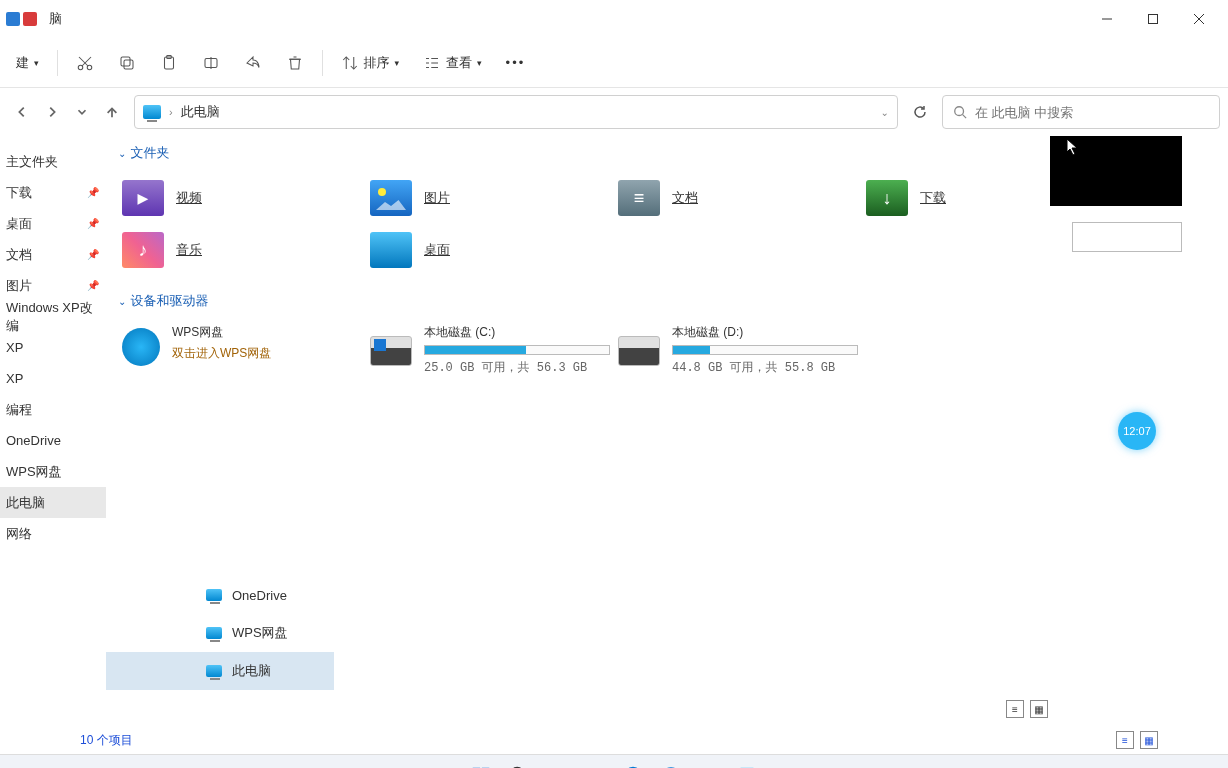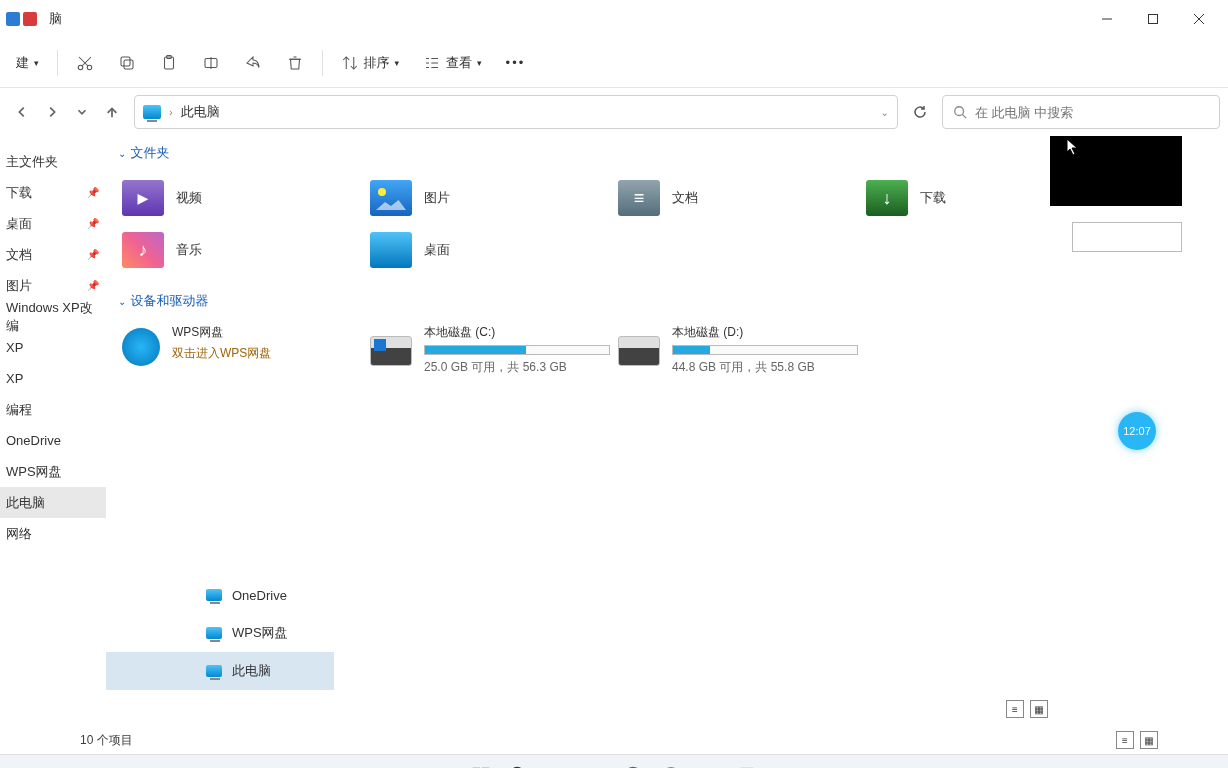--- a/index.html
+++ b/index.html
@@ -31,21 +31,21 @@
 .search-bar input{border:none;outline:none;flex:1;font-size:13px;color:#a21caf;background:transparent;}
 .body{display:flex;height:calc(768px - 38px - 50px - 48px - 42px);}
 .sidebar{width:106px;padding-top:10px;}
 .side-item{height:31px;display:flex;align-items:center;padding:0 6px;gap:8px;cursor:pointer;font-size:13px;color:#333;position:relative;}
 .side-item.active{background:#e8e8e8;}
 .pin{position:absolute;right:6px;color:#888;font-size:10px;}
 .main{flex:1;padding:8px 12px;position:relative;}
 .section-hdr{display:flex;align-items:center;gap:4px;color:#1a5fb4;margin-bottom:10px;cursor:pointer;font-size:13px;}
 .section-hdr .chev{font-size:10px;}
 .items{display:flex;flex-wrap:wrap;gap:0;}
-.folder-item{display:flex;align-items:center;gap:12px;width:248px;height:52px;padding:4px;border-radius:4px;cursor:pointer;}
+.folder-item{display:flex;align-items:center;gap:12px;width:248px;height:52px;padding:4px;border-radius:4px;cursor:pointer;text-decoration:underline;}
 .folder-icon{width:42px;height:36px;border-radius:3px;position:relative;}
 .fi-video{background:linear-gradient(#9575cd,#5e35b1);}
 .fi-video:before{content:"▶";position:absolute;left:50%;top:50%;transform:translate(-50%,-50%);color:#fff;font-size:14px;}
 .fi-pic{background:linear-gradient(#42a5f5,#1565c0);}
 .fi-pic:before{content:"";position:absolute;left:8px;top:8px;width:8px;height:8px;background:#ffeb3b;border-radius:50%;}
 .fi-pic:after{content:"";position:absolute;bottom:6px;left:6px;right:6px;height:10px;background:rgba(255,255,255,.6);clip-path:polygon(0 100%,30% 20%,50% 60%,75% 0,100% 100%);}
 .fi-doc{background:linear-gradient(#90a4ae,#546e7a);}
 .fi-doc:before{content:"≡";position:absolute;left:50%;top:50%;transform:translate(-50%,-50%);color:#fff;font-size:18px;}
 .fi-down{background:linear-gradient(#4caf50,#1b5e20);}
 .fi-down:before{content:"↓";position:absolute;left:50%;top:50%;transform:translate(-50%,-50%);color:#fff;font-size:18px;font-weight:bold;}
@@ -54,31 +54,31 @@
 .fi-desk{background:linear-gradient(#4fc3f7,#0277bd);}
 .drive-item{display:flex;gap:12px;width:248px;height:60px;padding:4px;border-radius:4px;cursor:pointer;}
 .drive-icon{width:42px;height:30px;margin-top:12px;background:linear-gradient(#e0e0e0 40%,#424242 40%);border-radius:3px;border:1px solid #bbb;position:relative;}
 .drive-icon.win:before{content:"";position:absolute;left:3px;top:2px;width:12px;height:12px;background:#1976d2;}
 .drive-icon.wps{background:radial-gradient(circle,#29b6f6,#0277bd);border-radius:50%;width:38px;height:38px;margin-top:4px;border:none;}
 .drive-info{flex:1;display:flex;flex-direction:column;gap:4px;}
 .drive-name{font-size:12px;color:#333;}
 .drive-sub{font-size:12px;color:#a16207;}
 .drive-bar{height:12px;border:1px solid #bbb;background:#fafafa;position:relative;}
 .drive-fill{height:100%;background:#26a9e0;}
-.drive-text{font-size:12px;color:#666;}
+.drive-text{font-size:12px;color:#666;font-family:Liberation Mono, monospace;}
 .overlay-black{position:absolute;top:0;right:46px;width:132px;height:70px;background:#000;}
 .overlay-box{position:absolute;top:86px;right:46px;width:110px;height:30px;border:1px solid #bbb;}
 .timer{position:absolute;right:72px;top:276px;width:38px;height:38px;background:#29b6f6;border-radius:50%;display:flex;align-items:center;justify-content:center;color:#fff;font-size:11px;box-shadow:0 0 8px rgba(41,182,246,.6);}
 .cursor{position:absolute;top:2px;right:148px;width:14px;height:18px;}
 .view-toggle{position:absolute;bottom:8px;right:180px;display:flex;gap:6px;}
 .vt-btn{width:18px;height:18px;border:1px solid #888;display:flex;align-items:center;justify-content:center;cursor:pointer;font-size:10px;}
 .second-pane{position:absolute;left:0;top:440px;width:228px;height:150px;background:#fff;}
 .sp-item{height:38px;display:flex;align-items:center;gap:10px;padding:0 20px 0 100px;cursor:pointer;font-size:13px;}
 .sp-item.active{background:#d8e6f2;}
-.statusbar{height:28px;padding:0 14px 0 80px;display:flex;align-items:center;font-size:12px;color:#404040;justify-content:space-between;}
+.statusbar{height:28px;padding:0 14px 0 80px;display:flex;align-items:center;font-size:12px;color:#1d4ed8;justify-content:space-between;}
 .sb-right{display:flex;gap:6px;padding-right:56px;}
 .taskbar{height:42px;background:#f0f3f8;border-top:1px solid #ddd;display:flex;align-items:center;justify-content:space-between;padding:0 8px;}
 .tb-center{display:flex;gap:12px;position:absolute;left:50%;transform:translateX(-50%);}
 .tb-ico{width:26px;height:26px;display:flex;align-items:center;justify-content:center;cursor:pointer;border-radius:4px;}
 .tb-ico svg{width:22px;height:22px;}
 .tray{display:flex;align-items:center;gap:10px;font-size:12px;color:#555;}
 </style>
 </head>
 <body>
 

